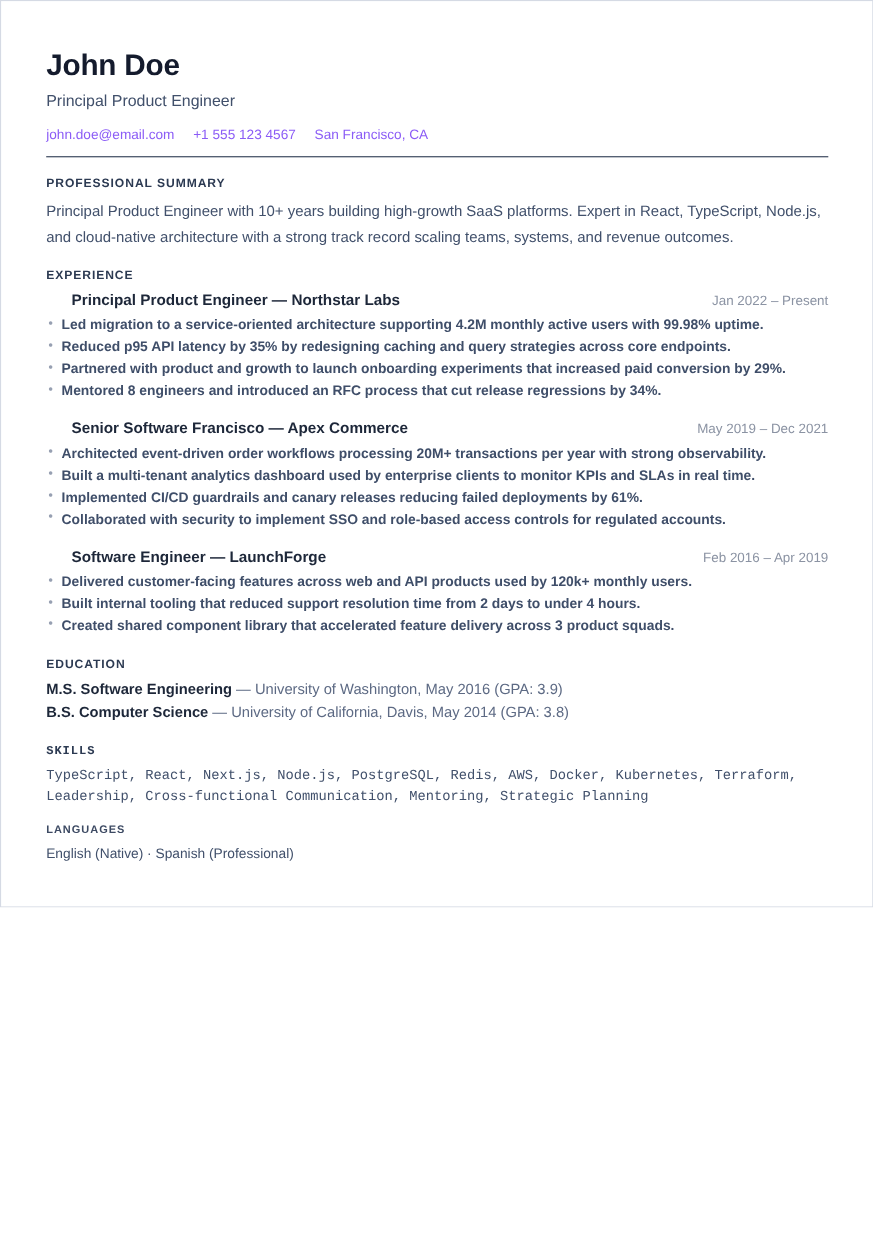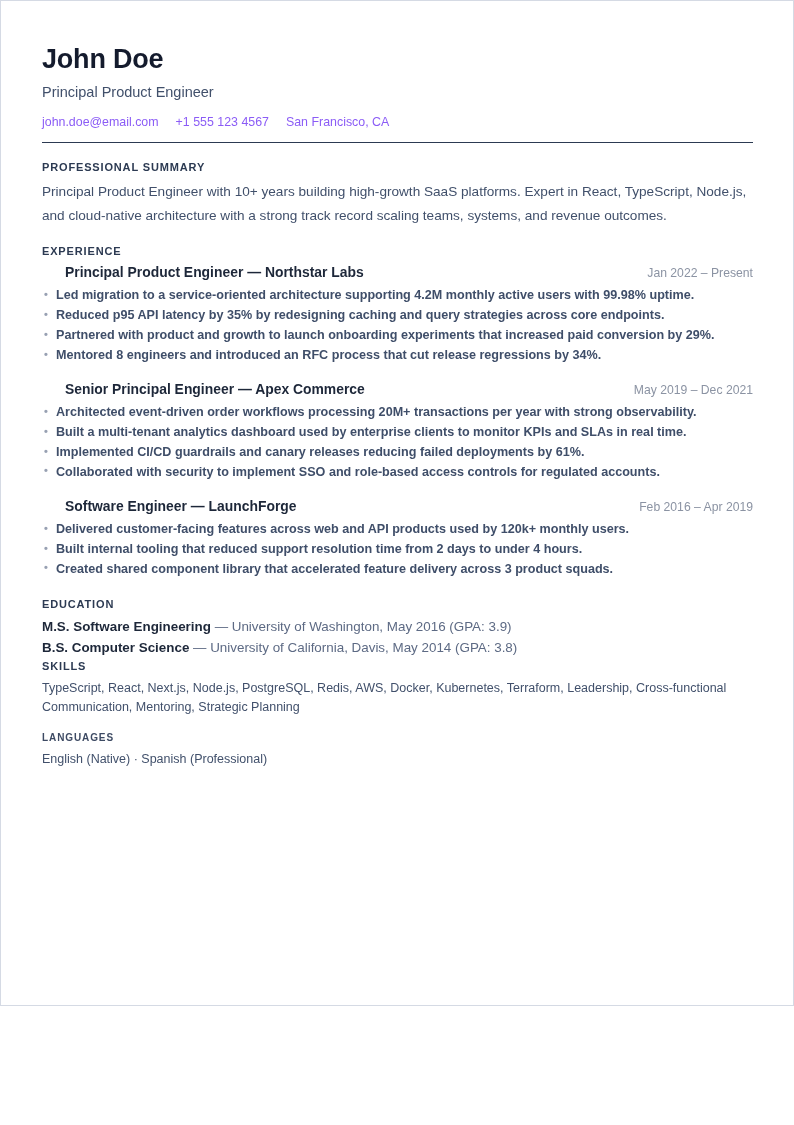--- a/index.html
+++ b/index.html
@@ -7,21 +7,21 @@
     padding: 0;
     background: #ffffff;
   }
   body {
     font-family: "Liberation Sans", sans-serif;
     -webkit-font-smoothing: antialiased;
   }
   .page {
     position: relative;
     width: 794px;
-    height: 1006px;
+    height: 825px;
     box-sizing: border-box;
     background: #ffffff;
     border: 1px solid #d5dae4;
     overflow: hidden;
   }
   .inner {
     padding: 44px 40px 0 41px;
   }
 
   
@@ -148,21 +148,21 @@
     margin: 0;
     max-width: 700px;
   }
   .lang-text {
     font-size: 12.5px;
     color: #41506b;
     line-height: 1.5;
     margin: 0;
   }
   .section.languages { margin-top: 15px; }
-  .section.skills { margin-top: 2px; }
+  .section.skills { margin-top: 19px; font-family: Liberation Mono, monospace; }
   .section.education { margin-top: 18px; }
 </style>
 </head>
 <body>
 
 <div class="page">
   <div class="inner">
 
     <div class="header">
       <h1 class="name">John Doe</h1>
@@ -191,21 +191,21 @@
         <ul class="bullets">
           <li>Led migration to a service-oriented architecture supporting 4.2M monthly active users with 99.98% uptime.</li>
           <li>Reduced p95 API latency by 35% by redesigning caching and query strategies across core endpoints.</li>
           <li>Partnered with product and growth to launch onboarding experiments that increased paid conversion by 29%.</li>
           <li>Mentored 8 engineers and introduced an RFC process that cut release regressions by 34%.</li>
         </ul>
       </div>
 
       <div class="exp-block">
         <div class="exp-head">
-          <div class="exp-role">Senior Principal Engineer — Apex Commerce</div>
+          <div class="exp-role">Senior Software Francisco — Apex Commerce</div>
           <div class="exp-dates">May 2019 – Dec 2021</div>
         </div>
         <ul class="bullets">
           <li>Architected event-driven order workflows processing 20M+ transactions per year with strong observability.</li>
           <li>Built a multi-tenant analytics dashboard used by enterprise clients to monitor KPIs and SLAs in real time.</li>
           <li>Implemented CI/CD guardrails and canary releases reducing failed deployments by 61%.</li>
           <li>Collaborated with security to implement SSO and role-based access controls for regulated accounts.</li>
         </ul>
       </div>
 

